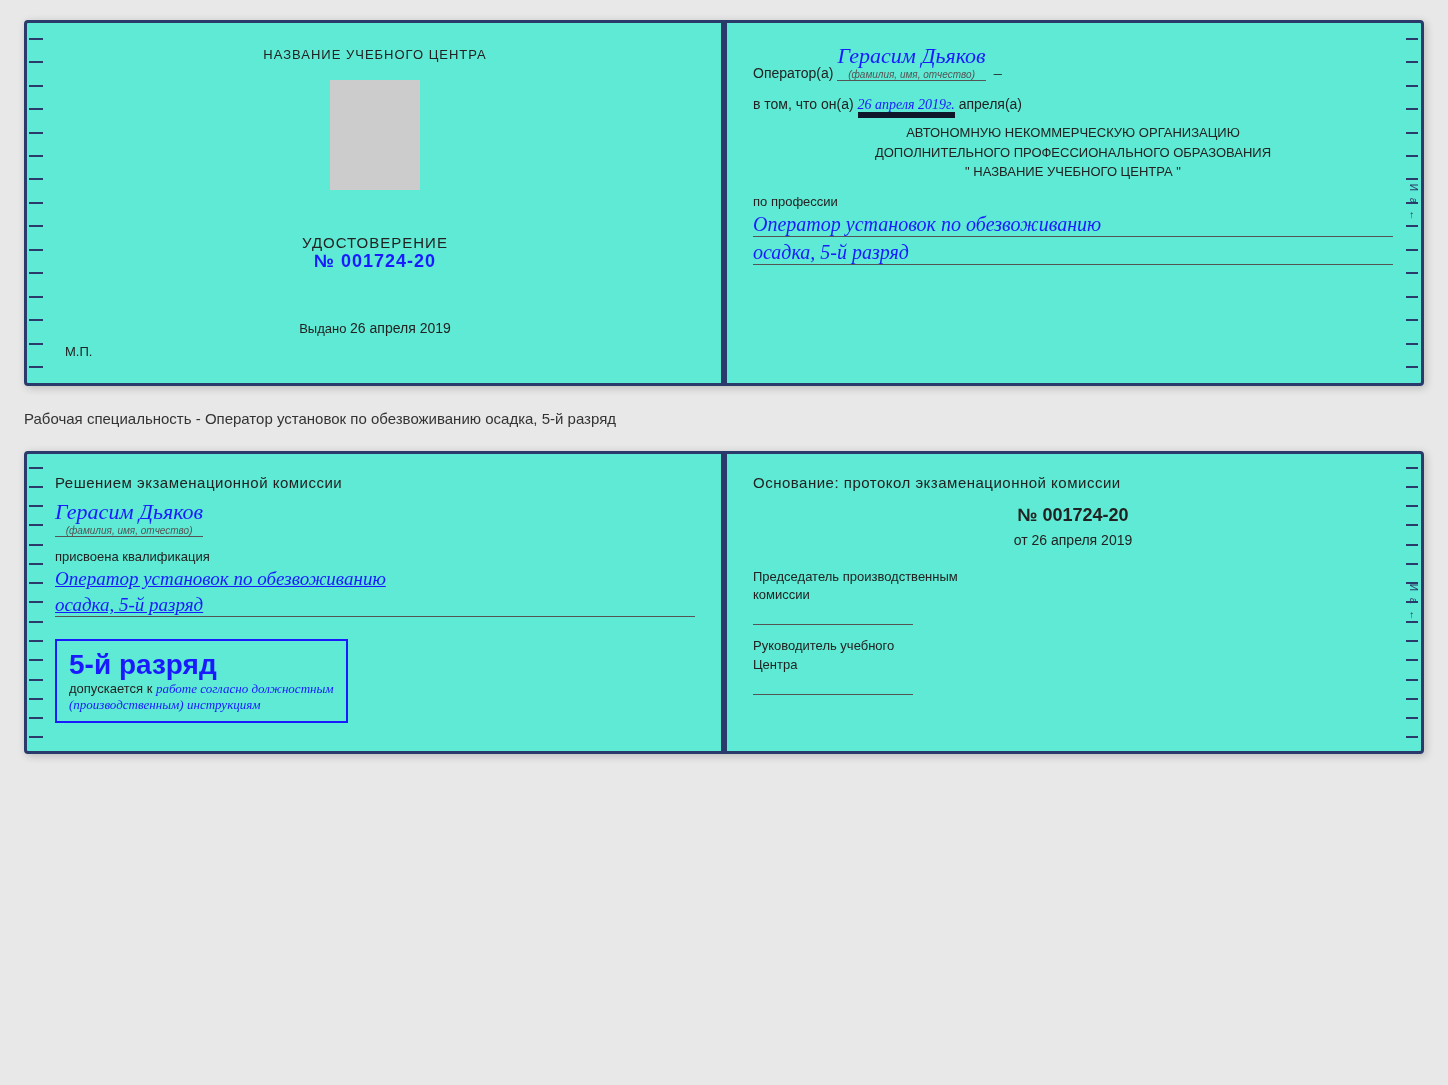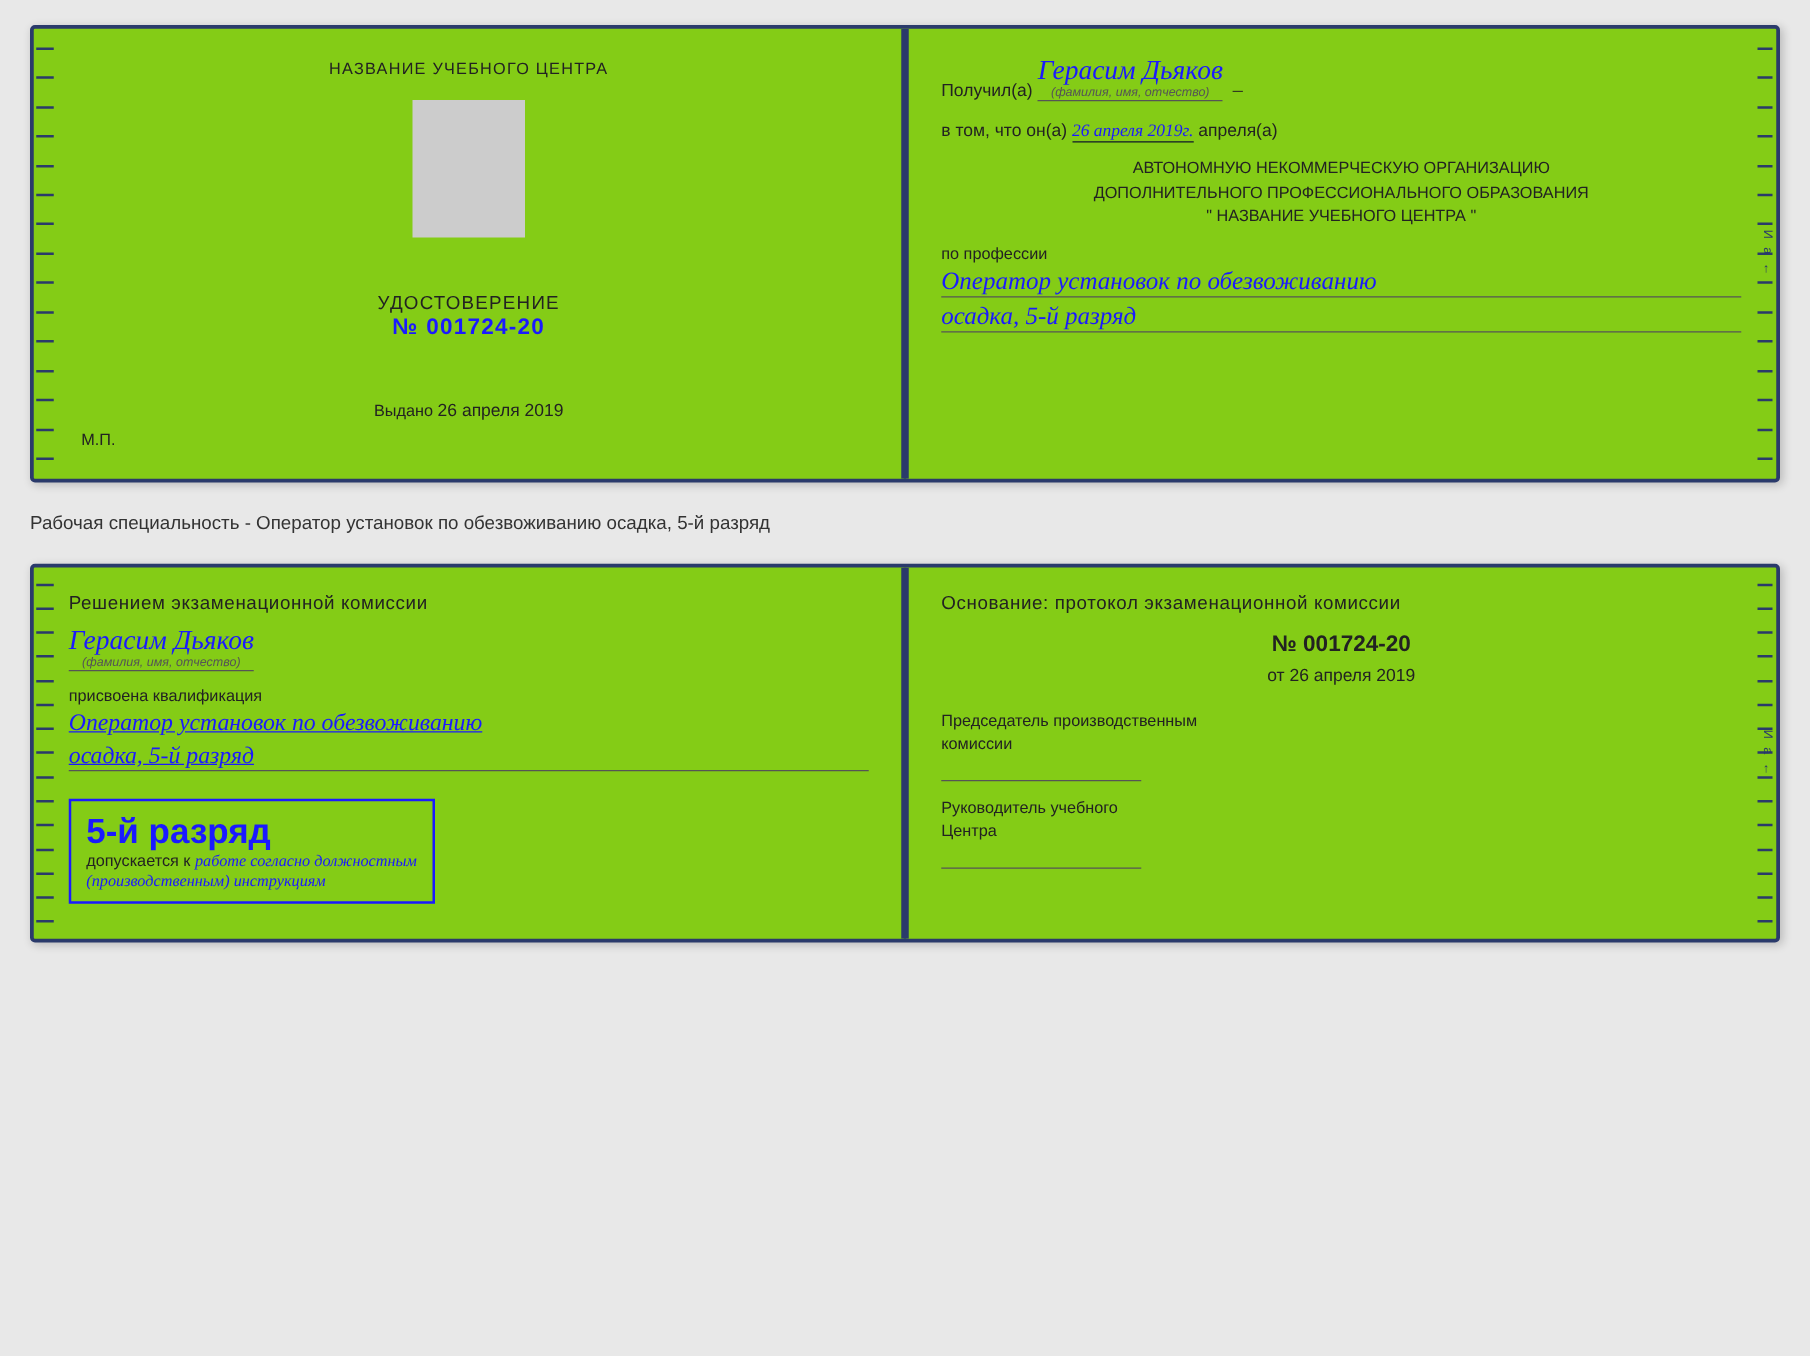--- a/index.html
+++ b/index.html
@@ -14,21 +14,21 @@
     .page-wrapper {
       display: flex;
       flex-direction: column;
       gap: 16px;
       max-width: 1400px;
       margin: 0 auto;
     }
 
     
     .cert-card {
-      background: #84cc16;
+      background: #5eead4;
       border: 3px solid #2a3a6b;
       border-radius: 4px;
       display: flex;
       overflow: hidden;
       box-shadow: 2px 2px 8px rgba(0,0,0,0.2);
       position: relative;
     }
 
     
     .cert-card::before {
@@ -175,21 +175,21 @@
       color: #222;
       font-family: Arial, sans-serif;
       margin: 14px 0 6px 0;
     }
 
     .date-value {
       font-size: 14px;
       color: #1a1aff;
       font-family: 'Segoe Script', 'Comic Sans MS', cursive;
       font-style: italic;
-      border-bottom: 1px solid #0f172a;
+      border-bottom: 6px solid #0f172a;
     }
 
     .org-block {
       text-align: center;
       margin: 10px 0;
       font-size: 13px;
       color: #222;
       font-family: Arial, sans-serif;
       line-height: 1.5;
     }
@@ -435,21 +435,21 @@
       </div>
 
       <div class="stamp-line">
         <span>М.П.</span>
       </div>
     </div>
 
     <div class="cert-half cert-half-right">
 
       <div style="margin-bottom: 10px;">
-        <span class="recipient-line">Получил(а)</span>
+        <span class="recipient-line">Оператор(а)</span>
         <span class="recipient-name">
           <span>Герасим Дьяков</span>
           <span class="name-subtitle">(фамилия, имя, отчество)</span>
         </span>
         <span class="dash-mark">–</span>
       </div>
 
       <div class="date-line">
         <span>в том, что он(а)</span>
         <span class="date-value">26 апреля 2019г.</span>

